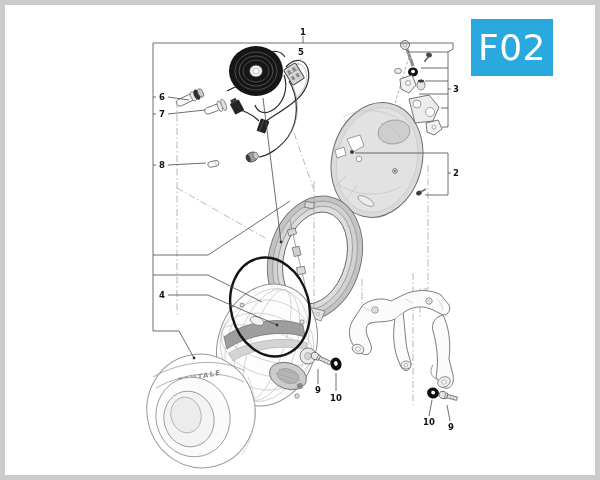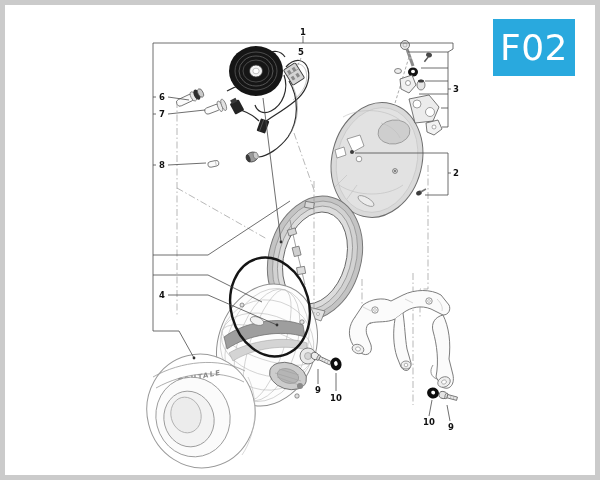--- a/index.html
+++ b/index.html
@@ -7,21 +7,21 @@
     position:relative;
     width:600px;height:480px;
     box-sizing:border-box;
     background:#ffffff;
     border:5px solid #cbcbcb;
     font-family:"DejaVu Sans","Liberation Sans",sans-serif;
     overflow:hidden;
   }
   .badge{
     position:absolute;
-    left:488px;top:14px;
+    left:466px;top:14px;
     width:82px;height:57px;
     background:#29a9de;
     color:#ffffff;
     display:flex;align-items:center;justify-content:center;
     font-size:36px;font-weight:400;letter-spacing:0.5px;
     font-family:"DejaVu Sans","Liberation Sans",sans-serif;
   }
   svg{position:absolute;left:0;top:0;}
   .ldr{stroke:#4a4a4a;stroke-width:0.8;fill:none;}
   .dashdot{stroke:#9a9a9a;stroke-width:0.7;fill:none;stroke-dasharray:7 2.5 1.5 2.5;}

